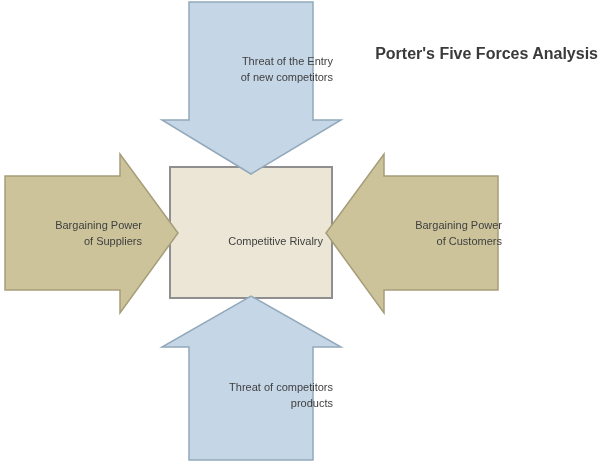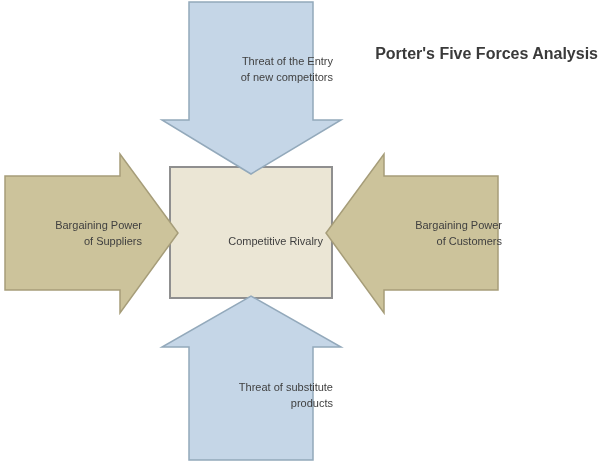--- a/index.html
+++ b/index.html
@@ -60,17 +60,17 @@
 
   <div class="label label-top">Threat of the Entry
 of new competitors</div>
 
   <div class="label label-left">Bargaining Power
 of Suppliers</div>
 
   <div class="label label-right">Bargaining Power
 of Customers</div>
 
-  <div class="label label-bottom">Threat of substitute
+  <div class="label label-bottom">Threat of competitors
 products</div>
 
   <div class="label label-center">Competitive Rivalry</div>
 </div>
 
 </body></html>

